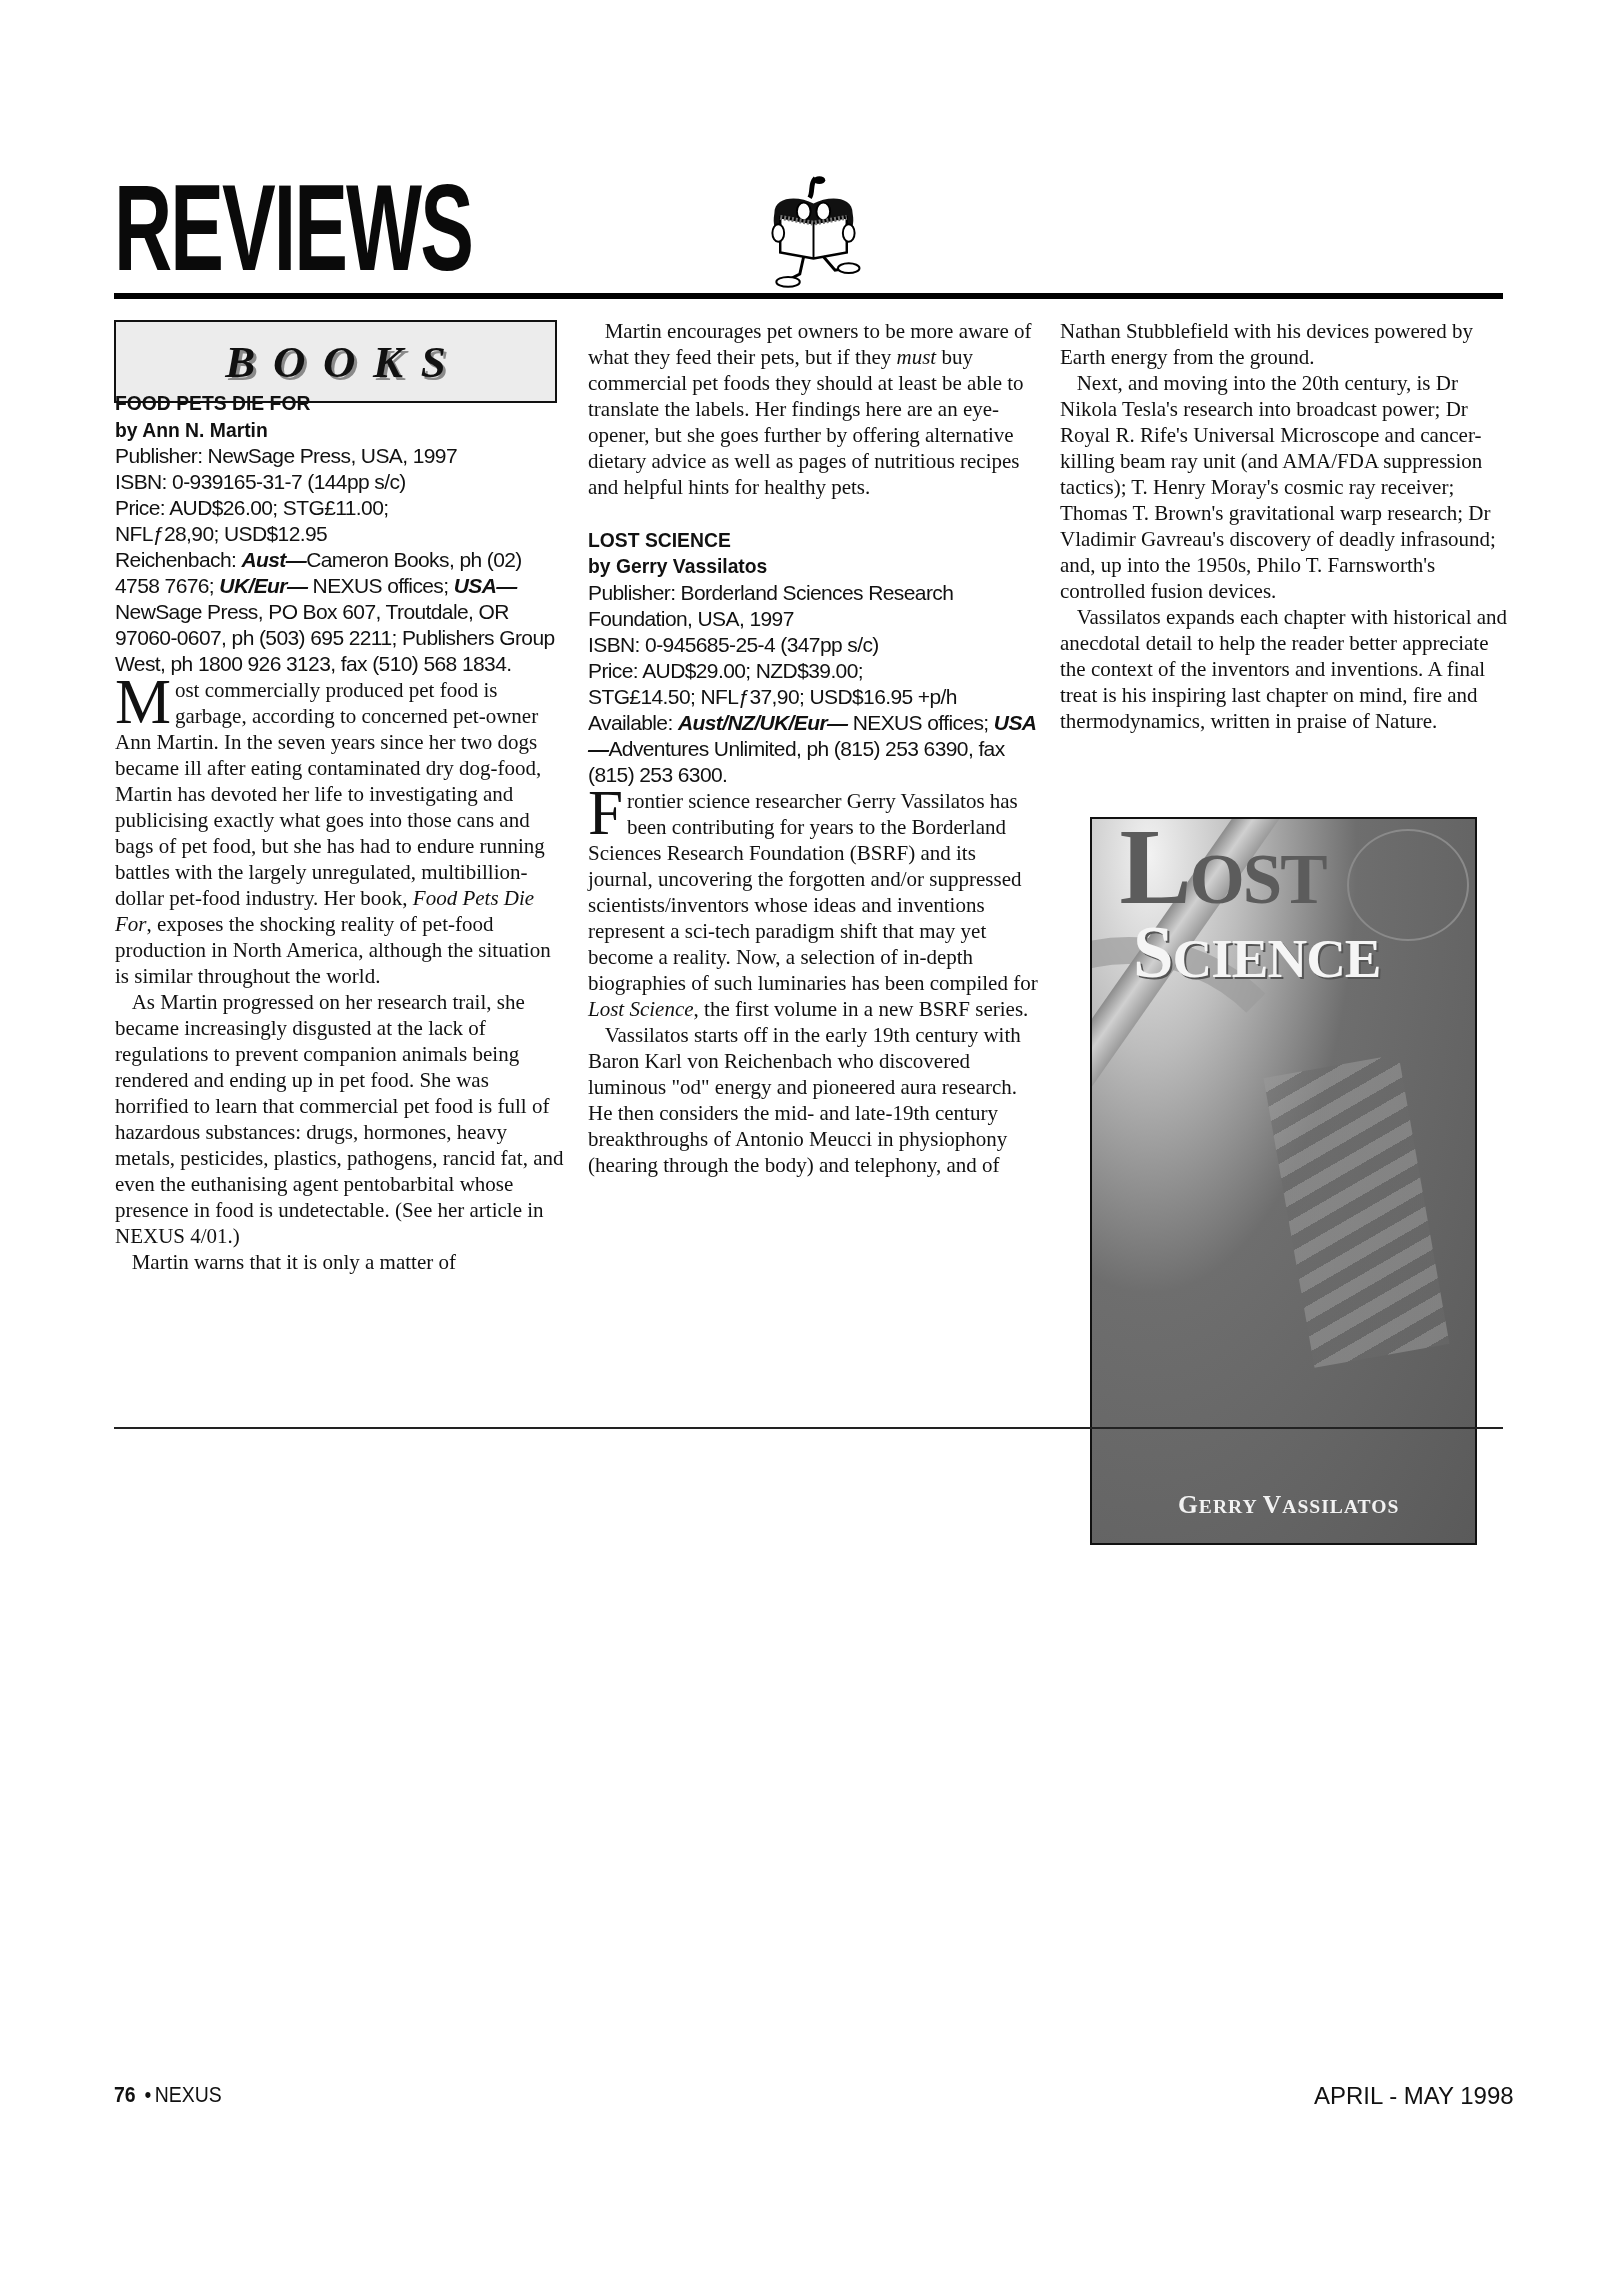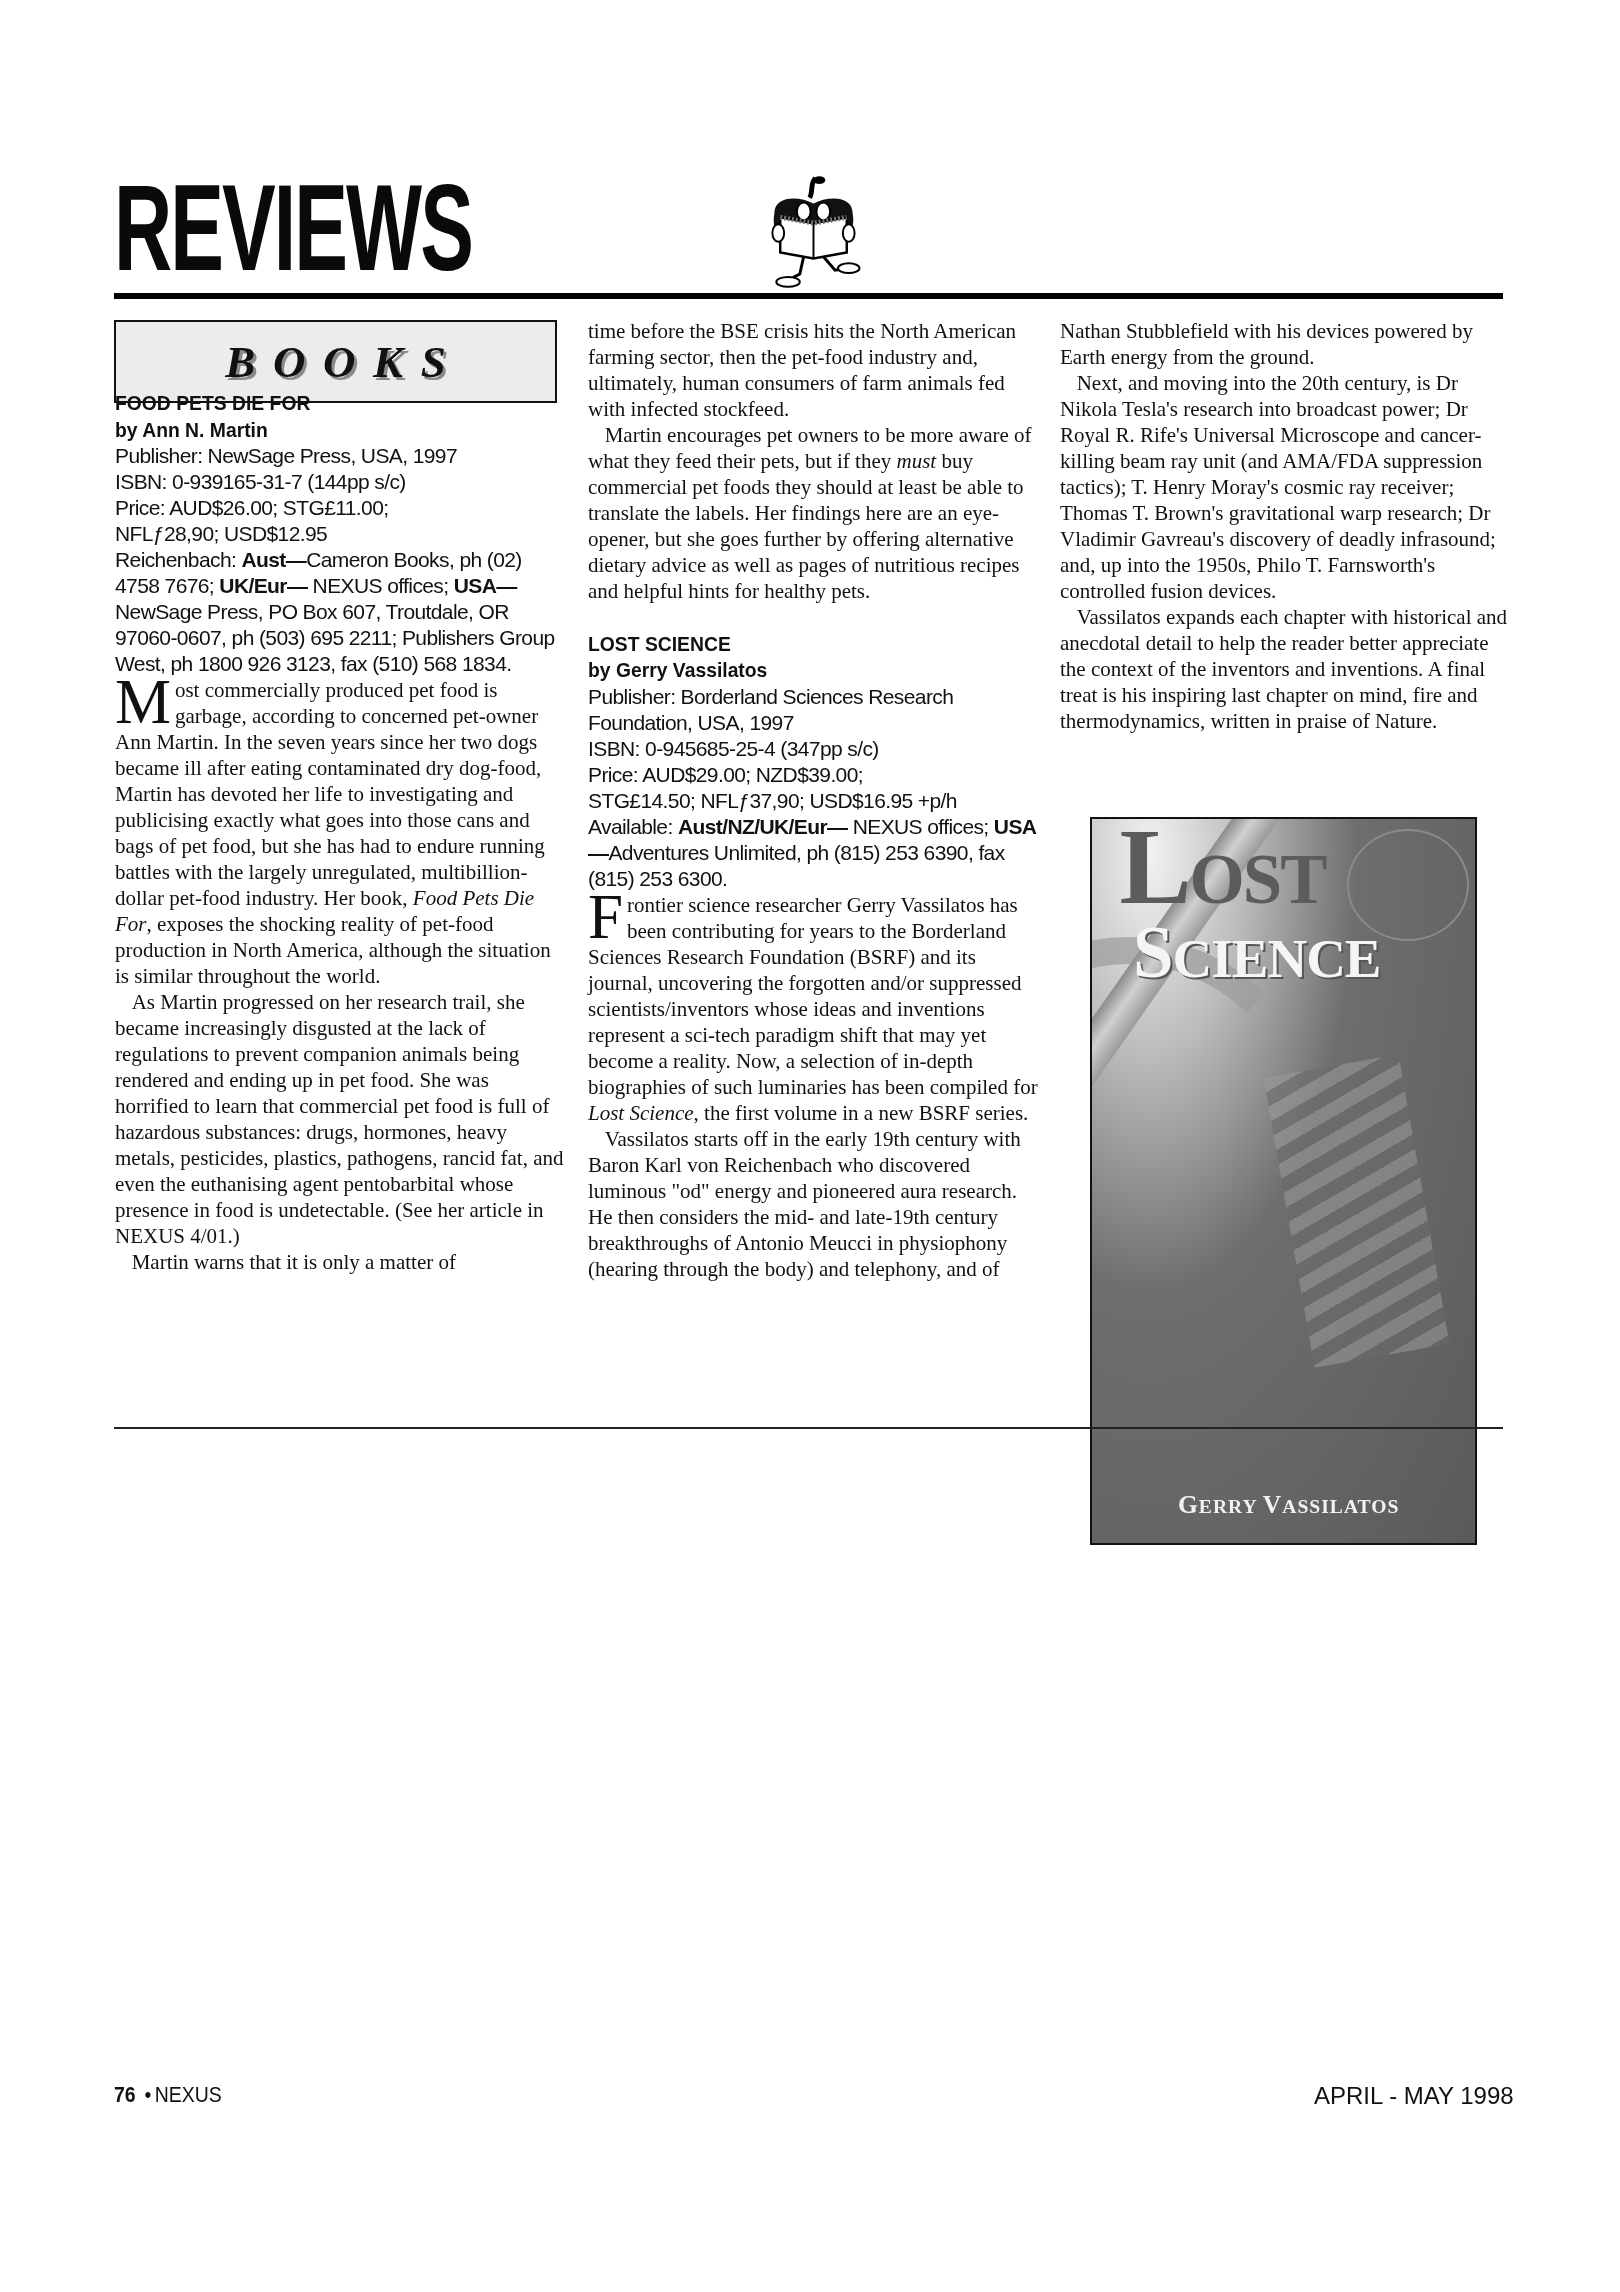--- a/index.html
+++ b/index.html
@@ -92,21 +92,21 @@
       transform: scaleX(0.92);
       transform-origin: left;
       white-space: nowrap;
     }
     .meta {
       font-family: "Liberation Sans", sans-serif;
       font-size: 21px;
       line-height: 26px;
       letter-spacing: -0.6px;
     }
-    .meta b { font-weight: bold; }
+    .meta b { font-weight: bold; font-style: italic; }
     .para { margin: 0; text-indent: 0; }
     .para.indent { text-indent: 16.7px; }
     .dropcap {
       float: left;
       font-family: "Liberation Serif", serif;
       font-size: 63px;
       line-height: 47px;
       margin: 2px 3.9px 0 0;
     }
     .spacer { height: 26.5px; }
@@ -263,21 +263,20 @@
     <div class="meta">Price:  AUD$26.00; STG£11.00;</div>
     <div class="meta">NFLƒ28,90; USD$12.95</div>
     <div class="meta"><span>Reichenbach:  </span><b>Aust—</b><span>Cameron Books, ph (02) 4758 7676; </span><b>UK/Eur—</b><span> NEXUS offices; </span><b>USA—</b><span>NewSage Press, PO Box 607, Troutdale, OR 97060-0607, ph (503) 695 2211; Publishers Group West, ph 1800 926 3123, fax (510) 568 1834.</span></div>
     <p class="para"><span class="dropcap">M</span><span>ost commercially produced pet food is garbage, according to concerned pet-owner Ann Martin.  In the seven years since her two dogs became ill after eating contaminated dry dog-food, Martin has devoted her life to investigating and publicising exactly what goes into those cans and bags of pet food, but she has had to endure running battles with the largely unregulated, multibillion-dollar pet-food industry.  Her book, </span><i>Food Pets Die For</i><span>, exposes the shocking reality of pet-food production in North America, although the situation is similar throughout the world.</span></p>
     <p class="para indent">As Martin progressed on her research trail, she became increasingly disgusted at the lack of regulations to prevent companion animals being rendered and ending up in pet food.  She was horrified to learn that commercial pet food is full of hazardous substances:  drugs, hormones, heavy metals, pesticides, plastics, pathogens, rancid fat, and even the euthanising agent pentobarbital whose presence in food is undetectable. (See her article in NEXUS 4/01.)</p>
     <p class="para indent"><span>Martin warns that it is only a matter of</span></p>
   </div>
 </div>
 
 <div class="col col-2">
-  <p class="para">time before the BSE crisis hits the North American farming sector, then the pet-food industry and, ultimately, human consumers of farm animals fed with infected stockfeed.</p>
   <p class="para indent"><span>Martin encourages pet owners to be more aware of what they feed their pets, but if they </span><i>must</i><span> buy commercial pet foods they should at least be able to translate the labels.  Her findings here are an eye-opener, but she goes further by offering alternative dietary advice as well as pages of nutritious recipes and helpful hints for healthy pets.</span></p>
   <div class="spacer"></div>
   <div>
     <div class="book-title">LOST SCIENCE</div>
     <div class="book-title">by Gerry Vassilatos</div>
     <div class="meta">Publisher:  Borderland Sciences Research Foundation, USA, 1997</div>
     <div class="meta">ISBN:  0-945685-25-4 (347pp s/c)</div>
     <div class="meta">Price:  AUD$29.00; NZD$39.00;</div>
     <div class="meta">STG£14.50; NFLƒ37,90; USD$16.95 +p/h</div>
     <div class="meta"><span>Available:  </span><b>Aust/NZ/UK/Eur—</b><span>  NEXUS offices; </span><b>USA—</b><span>Adventures Unlimited, ph (815) 253 6390, fax (815) 253 6300.</span></div>

